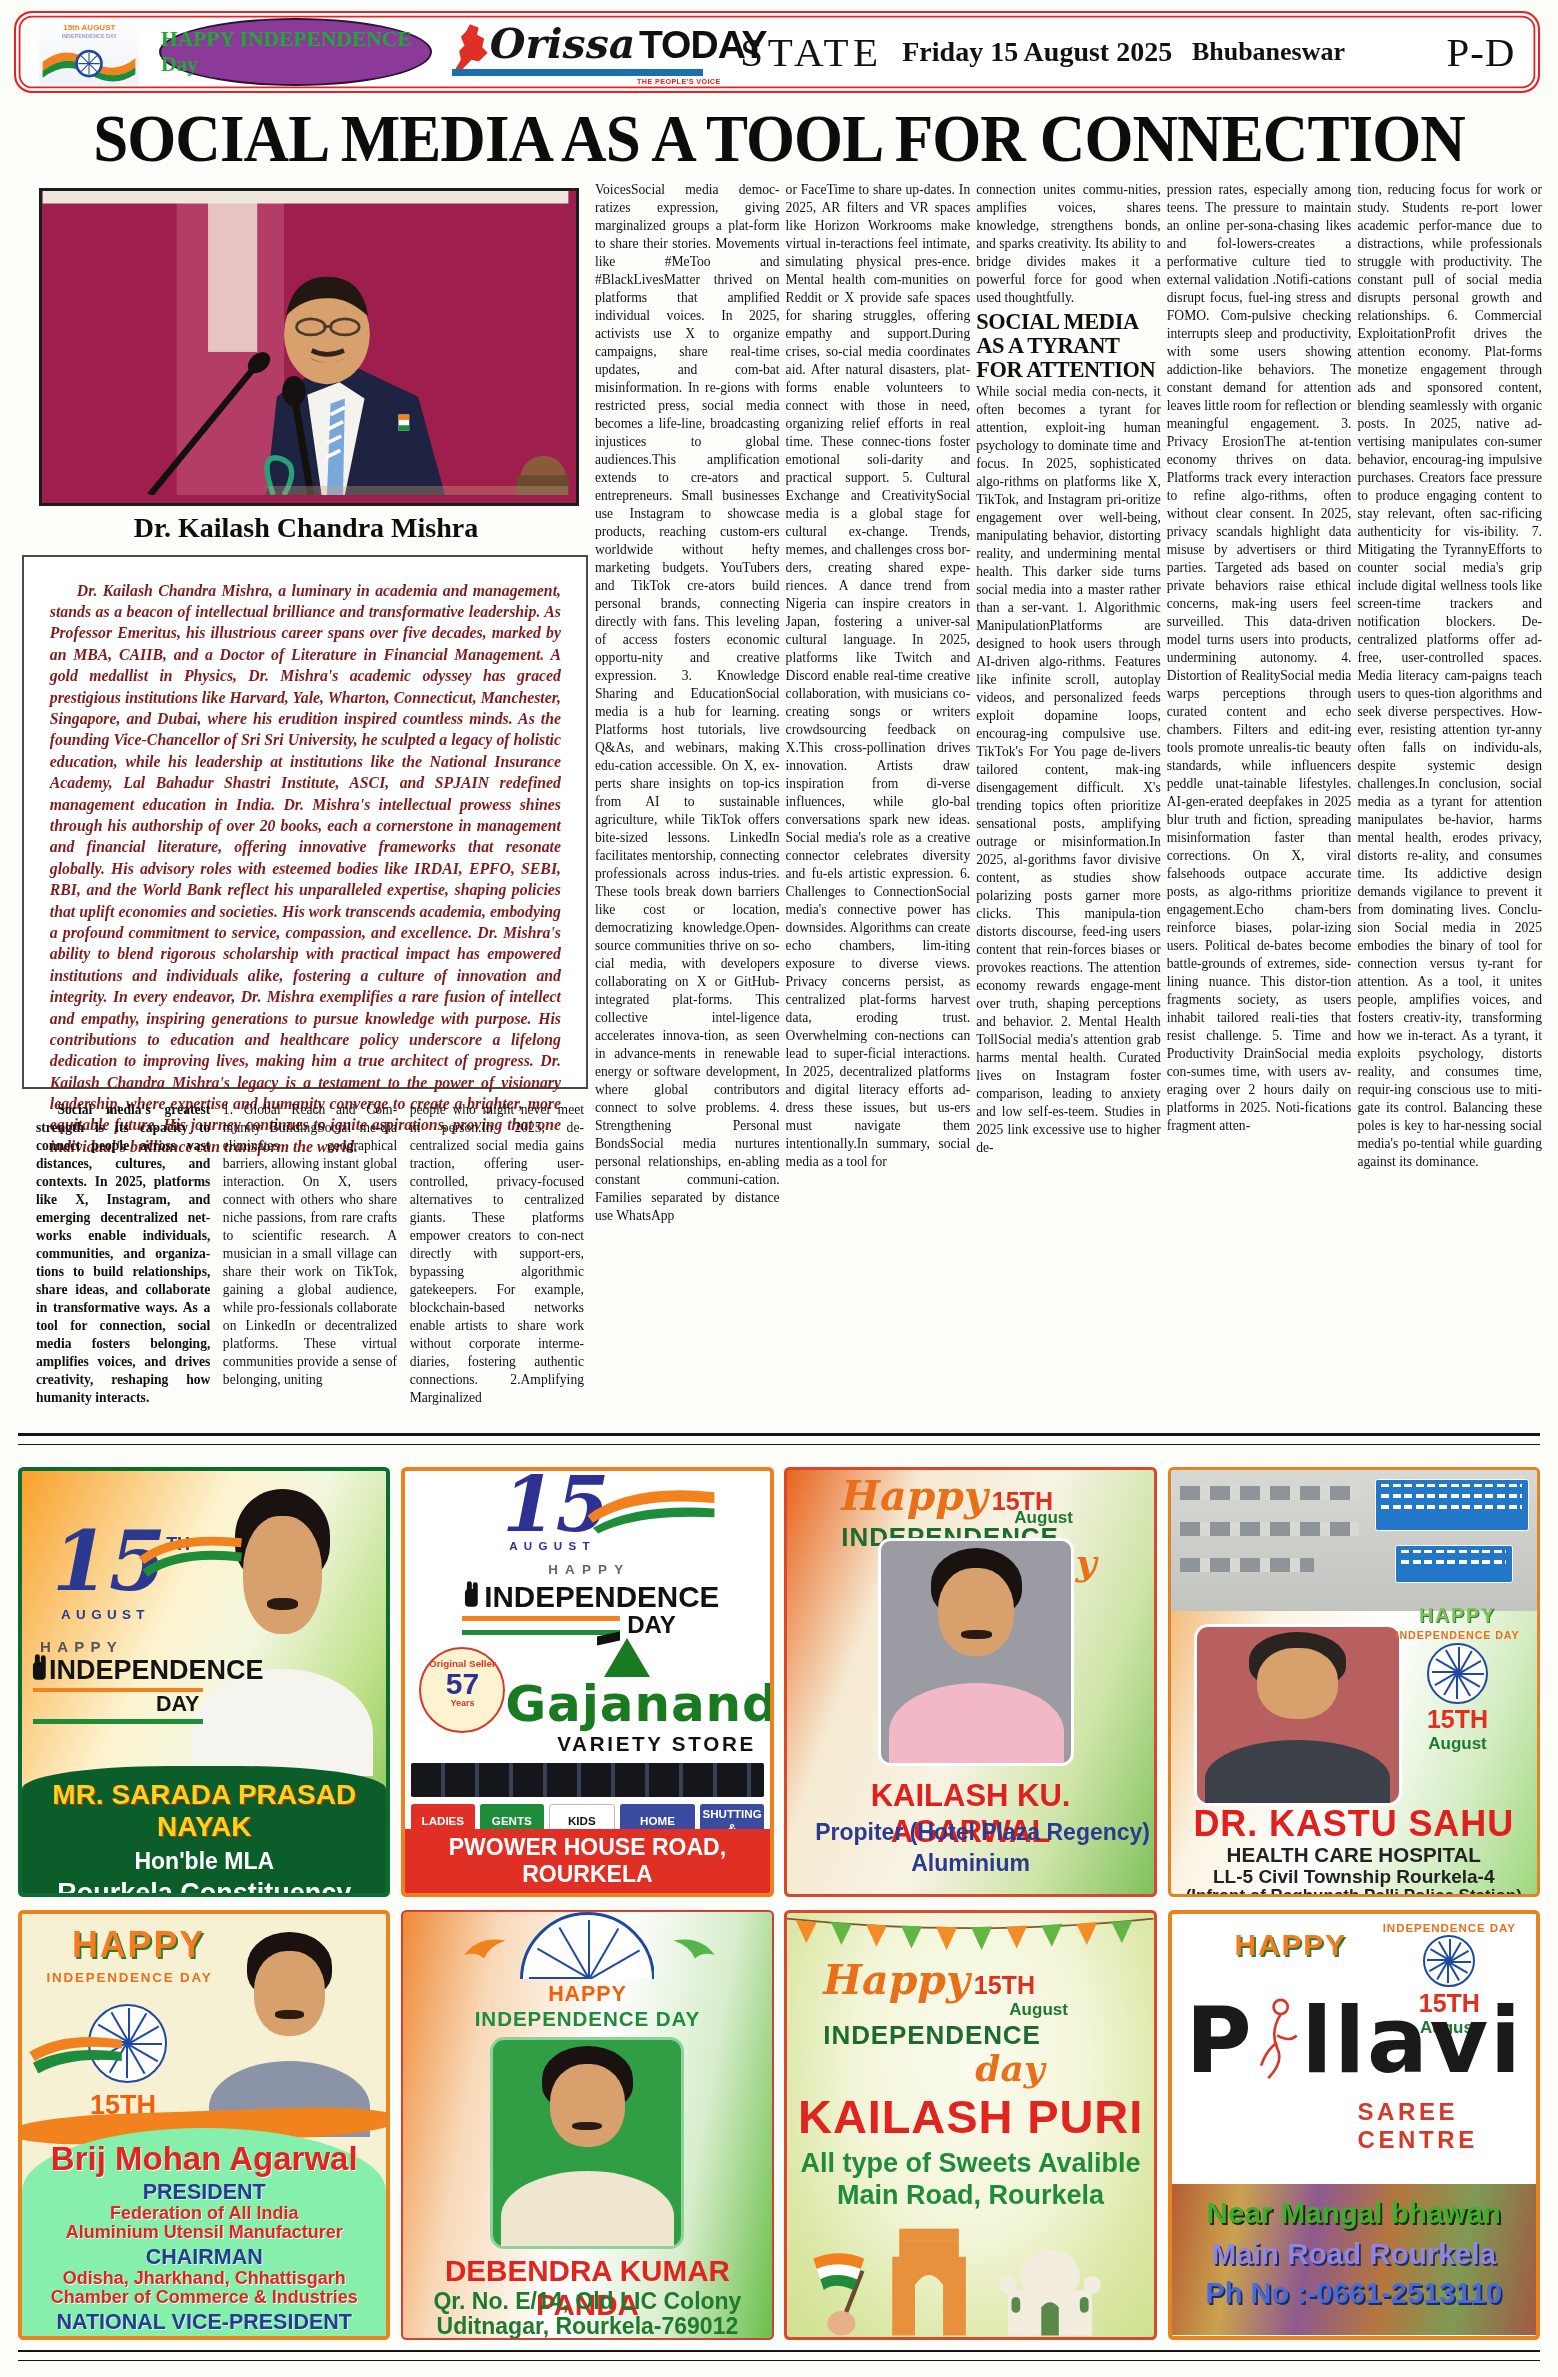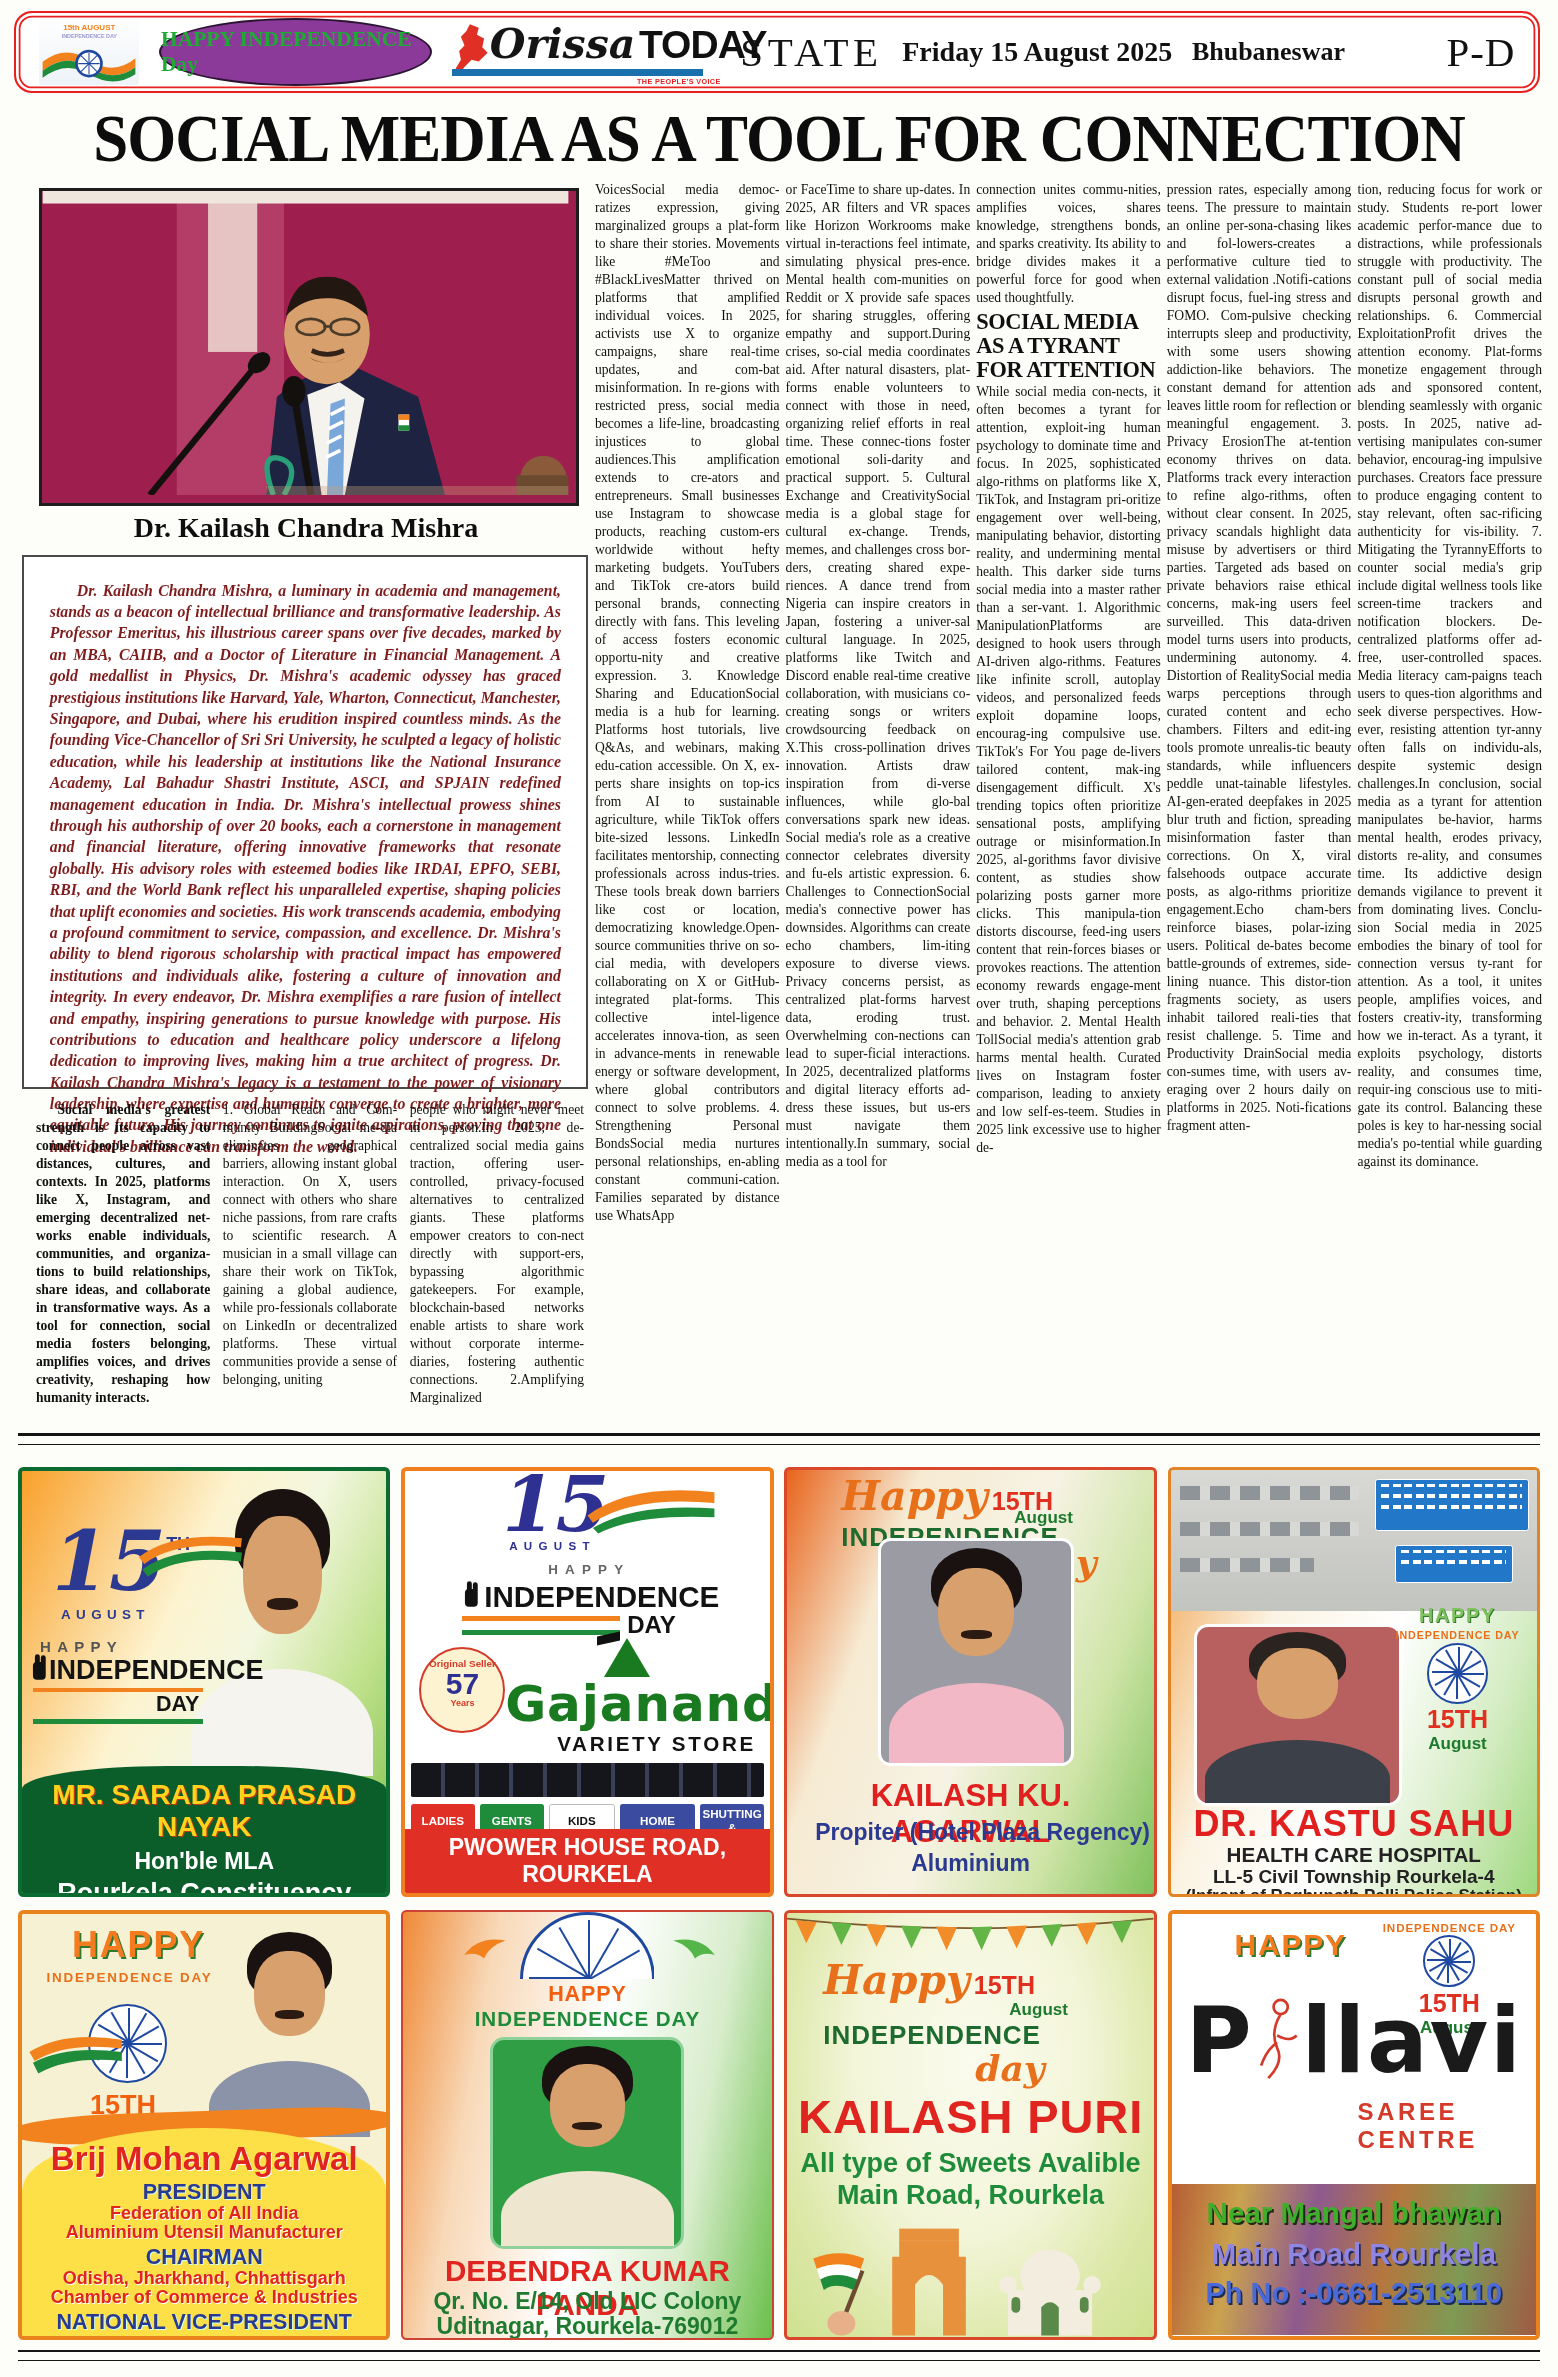--- a/index.html
+++ b/index.html
@@ -130,21 +130,21 @@
   .ad-kastu .h1{position:absolute;top:373px;width:100%;text-align:center;font:900 20.6px "Liberation Sans",sans-serif;color:#222;}
   .ad-kastu .h2{position:absolute;top:396px;width:100%;text-align:center;font:900 19px "Liberation Sans",sans-serif;color:#222;}
   .ad-kastu .h3{position:absolute;top:416px;width:100%;text-align:center;font:900 17px "Liberation Sans",sans-serif;color:#222;}
 
   
   .ad-brij{border:4.5px solid #e8831e;background:#f7f1d4;}
   .ad-brij .hp{position:absolute;top:10.7px;left:50px;font:900 36px "Liberation Sans",sans-serif;color:#f47b20;text-shadow:1.8px 1.8px 0 #2f7a2f;letter-spacing:1.8px;}
   .ad-brij .arc{position:absolute;top:56px;left:18px;width:179px;text-align:center;font:bold 13.4px "Liberation Sans",sans-serif;color:#e8701a;letter-spacing:1.8px;line-height:15px;}
   .ad-brij .d15{position:absolute;top:176px;left:68px;font:900 27px "Liberation Sans",sans-serif;color:#f2600f;}
   .ad-brij .daug{position:absolute;top:204px;left:70px;font:900 19.7px "Liberation Sans",sans-serif;color:#f2600f;}
-  .ad-brij .band{position:absolute;bottom:0;left:0;width:100%;height:208px;background:#fde047;border-radius:50% 50% 0 0/63px 63px 0 0;text-align:center;}
+  .ad-brij .band{position:absolute;bottom:0;left:0;width:100%;height:208px;background:#86efac;border-radius:50% 50% 0 0/63px 63px 0 0;text-align:center;}
   .ad-brij .wave{position:absolute;bottom:195px;left:-4%;width:108%;height:30px;background:#f2821d;border-radius:50% 50% 50% 50%/27px 27px 27px 27px;transform:rotate(-2deg);}
   .ad-brij .nm{font:900 33px "Liberation Sans",sans-serif;color:#e02520;margin-top:12.5px;text-shadow:0.9px 0.9px 0 #fff;}
   .ad-brij .bl{font:900 21.5px "Liberation Sans",sans-serif;color:#2b3990;line-height:23px;margin-top:2.7px;text-shadow:0.9px 0.9px 0 #cfe;}
   .ad-brij .rl{font:bold 18px "Liberation Sans",sans-serif;color:#e02520;line-height:19.7px;text-shadow:0.9px 0.9px 0 #fff;}
 
   
   .ad-panda{border:2.7px solid #cc4233;background:linear-gradient(100deg,#ef8937 0%,#f8d9b8 22%,#ffffff 50%,#d8edcc 76%,#6abf4b 100%);}
   .ad-panda .half{position:absolute;top:0;left:50%;transform:translateX(-50%);width:134px;height:67px;overflow:hidden;}
   .ad-panda .hp{position:absolute;top:70px;width:100%;text-align:center;font:900 21.5px "Liberation Sans",sans-serif;color:#f2600f;letter-spacing:0.9px;}
   .ad-panda .id{position:absolute;top:95px;width:100%;text-align:center;font:900 20.6px "Liberation Sans",sans-serif;color:#1e8c3a;letter-spacing:0.9px;}

